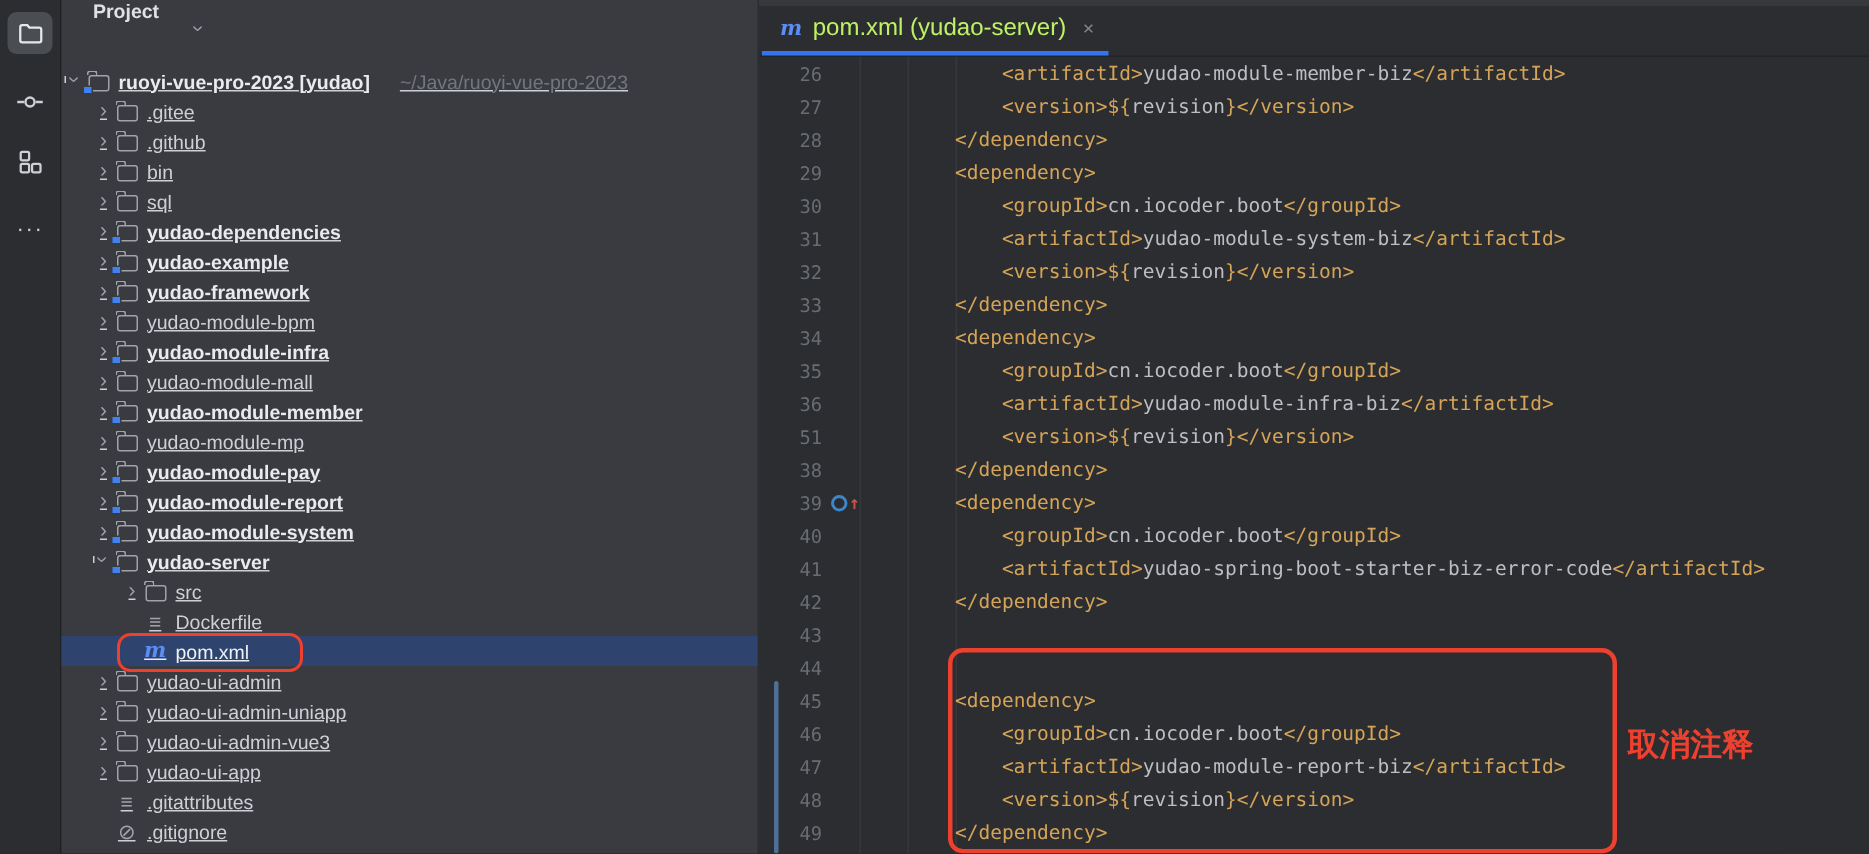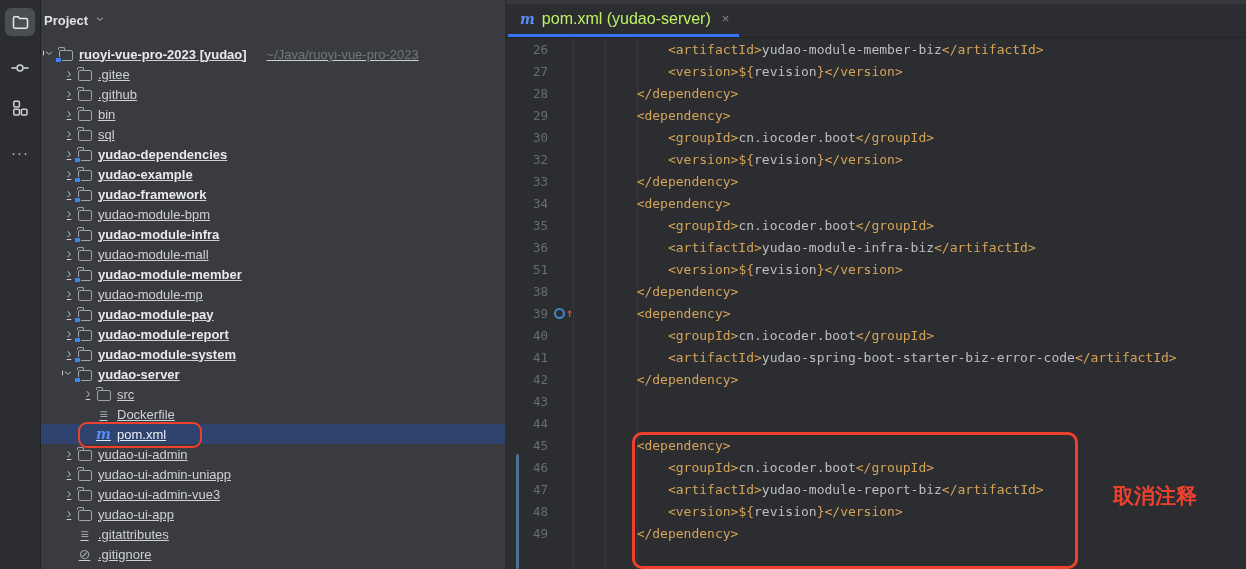--- a/index.html
+++ b/index.html
@@ -10,21 +10,21 @@
   .activity-bar{position:absolute;left:0;top:0;bottom:0;width:40px;background:#2B2D30;
     border-right:1px solid #1F2123;display:flex;flex-direction:column;align-items:center;}
   .act-btn{width:30px;height:28px;margin-top:8px;border-radius:6px;display:flex;align-items:center;
     justify-content:center;color:#CED0D6;}
   .act-btn.active{background:#4A4D52;}
   .act-btn svg{display:block;}
   .dots{color:#C8CAD0;font-size:15px;letter-spacing:1px;margin-top:22px;}
 
   
   .project-panel{position:absolute;left:41px;top:0;bottom:0;width:464px;background:#393B40;}
-  .panel-header{height:40px;display:flex;align-items:center;padding-left:3px;}
+  .panel-header{height:40px;display:flex;padding-left:21px;}
   .panel-title{font-size:13px;font-weight:700;color:#DFE1E5;}
   .hdr-chev{margin-left:7px;}
 
   .chev{display:inline-block;width:12px;flex:none;color:#9DA0A8;font-size:14px;line-height:12px;
     text-align:center;transform:translateY(-1px);}
   .chev.expanded{transform:rotate(90deg) translateX(-1px);}
   .chev.placeholder{visibility:hidden;}
 
   .tree{position:relative;padding-top:4px;}
   .tree-row{position:relative;height:20px;display:flex;align-items:center;font-size:13px;color:#CED0D6;text-decoration:underline;}
@@ -311,21 +311,21 @@
         <span class="tab-label">pom.xml (yudao-server)</span>
         <span class="tab-close">×</span>
       </div>
     </div>
     <div class="code-area" id="code">
       <div class="iguide" style="left:67px;"></div>
       <div class="iguide" style="left:99px;"></div>
       <div class="iguide" style="left:131px;"></div>
       <div class="change-bar" style="top:416px;height:115px;"></div>
       <div class="code-red-box" style="left:126px;top:394px;width:440px;height:131px;"></div>
-      <div class="uncomment-label" style="left:607px;top:444px;">取消注释</div>
+      <div class="uncomment-label" style="left:579px;top:444px;">取消注释</div>
     <div class="code-line">
           <span class="lnum">26</span>
           <span class="gslot"></span>
           <span class="ltext"><span class="sg-t">            </span><span class="sg-g">&lt;artifactId&gt;</span><span class="sg-t">yudao-module-member-biz</span><span class="sg-g">&lt;/artifactId&gt;</span></span>
         </div>
         <div class="code-line">
           <span class="lnum">27</span>
           <span class="gslot"></span>
           <span class="ltext"><span class="sg-t">            </span><span class="sg-g">&lt;version&gt;</span><span class="sg-g">${</span><span class="sg-t">revision</span><span class="sg-g">}</span><span class="sg-g">&lt;/version&gt;</span></span>
         </div>
@@ -336,20 +336,25 @@
         </div>
         <div class="code-line">
           <span class="lnum">29</span>
           <span class="gslot"></span>
           <span class="ltext"><span class="sg-t">        </span><span class="sg-g">&lt;dependency&gt;</span></span>
         </div>
         <div class="code-line">
           <span class="lnum">30</span>
           <span class="gslot"></span>
           <span class="ltext"><span class="sg-t">            </span><span class="sg-g">&lt;groupId&gt;</span><span class="sg-t">cn.iocoder.boot</span><span class="sg-g">&lt;/groupId&gt;</span></span>
+        </div>
+        <div class="code-line">
+          <span class="lnum">31</span>
+          <span class="gslot"></span>
+          <span class="ltext"><span class="sg-t">            </span><span class="sg-g">&lt;artifactId&gt;</span><span class="sg-t">yudao-module-system-biz</span><span class="sg-g">&lt;/artifactId&gt;</span></span>
         </div>
         <div class="code-line">
           <span class="lnum">32</span>
           <span class="gslot"></span>
           <span class="ltext"><span class="sg-t">            </span><span class="sg-g">&lt;version&gt;</span><span class="sg-g">${</span><span class="sg-t">revision</span><span class="sg-g">}</span><span class="sg-g">&lt;/version&gt;</span></span>
         </div>
         <div class="code-line">
           <span class="lnum">33</span>
           <span class="gslot"></span>
           <span class="ltext"><span class="sg-t">        </span><span class="sg-g">&lt;/dependency&gt;</span></span>

